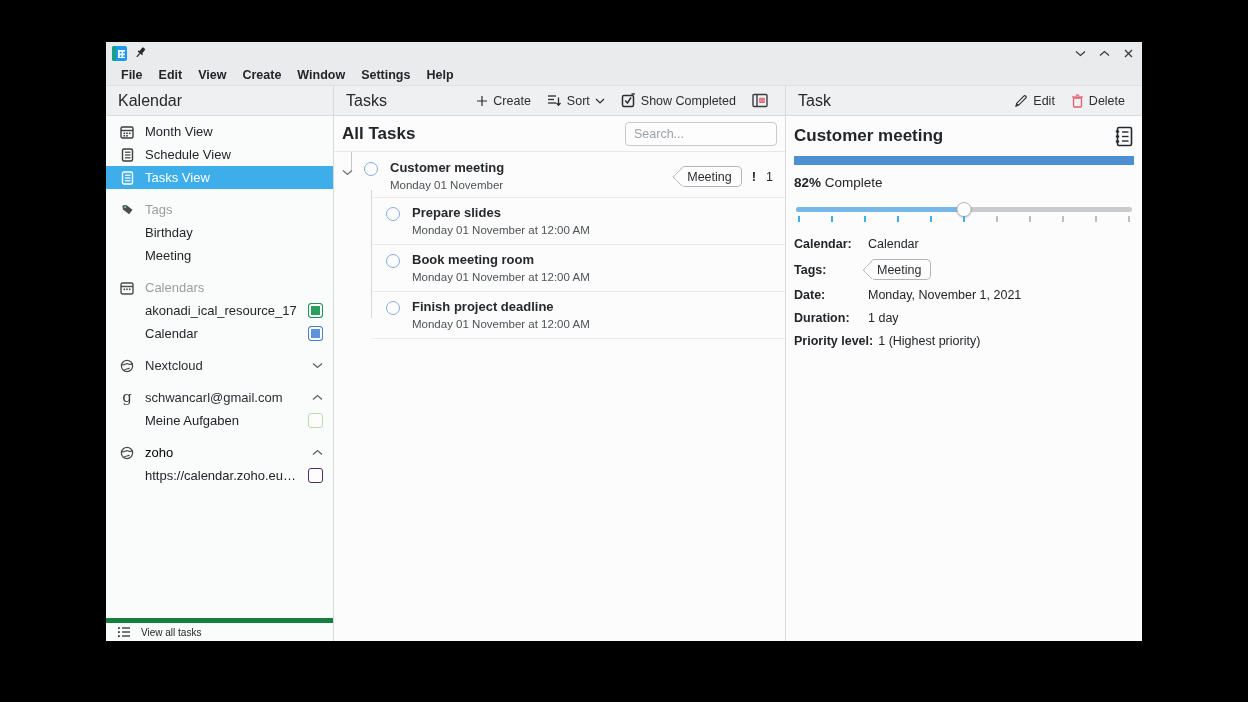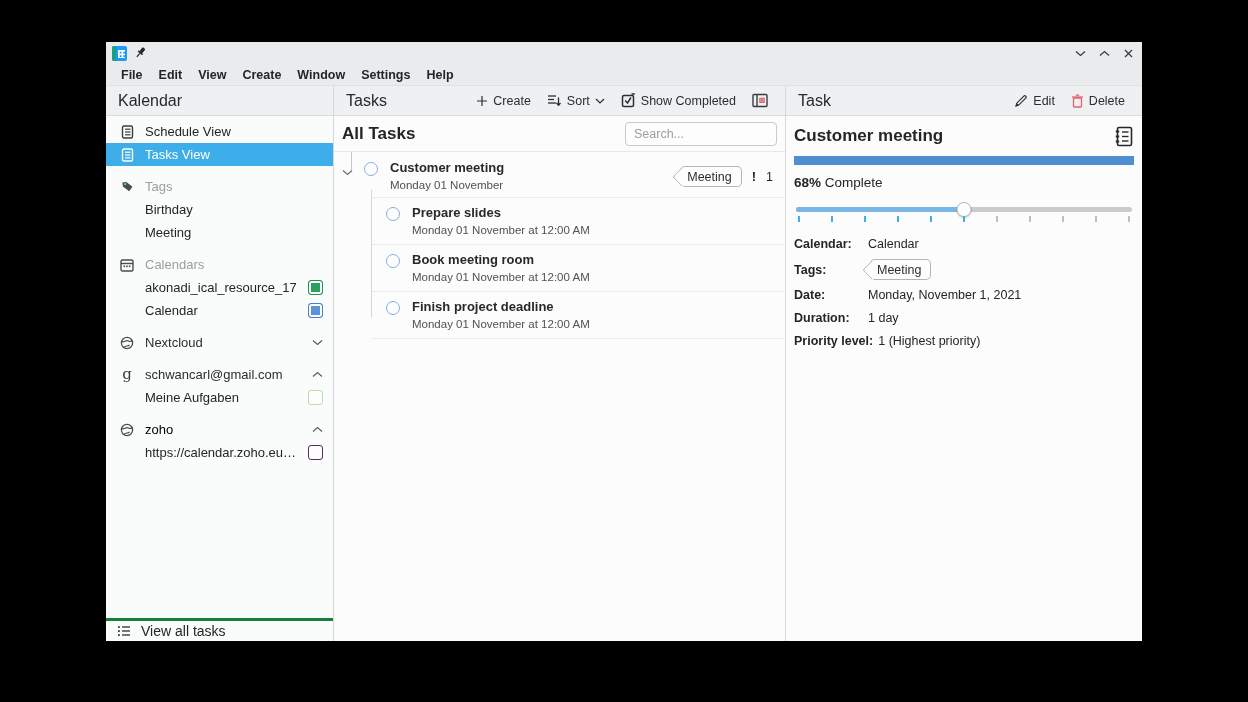--- a/index.html
+++ b/index.html
@@ -48,21 +48,21 @@
   .sb-item.child { padding-left:39px; }
   .sb-icon { width:16px; height:16px; flex:0 0 auto; display:flex; align-items:center; justify-content:center; color:#3a3d40; }
   .selected .sb-icon { color:#fff; }
   .google-glyph { font-family:"DejaVu Serif",serif; font-size:15px; color:#3a3d40; line-height:1; }
   .cbox { width:15px; height:15px; border-radius:3px; flex:0 0 auto; }
   .cb-green  { border:1.5px solid #1f9154; background:#2aa05c; box-shadow:inset 0 0 0 2px #fbfcfc; }
   .cb-blue   { border:1.5px solid #4a7dcb; background:#5e93da; box-shadow:inset 0 0 0 2px #fbfcfc; }
   .cb-lgreen { border:1.5px solid #b6dfae; background:#fdfdfd; }
   .cb-purple { border:1.5px solid #532c63; background:#fdfdfd; }
   .chev { color:#5c6165; display:flex; }
-  .sb-footer { height:23px; border-top:3px solid #15803d; display:flex; align-items:center; gap:9px; padding:0 10px; font-size:14px; flex:0 0 auto; cursor:pointer; }
+  .sb-footer { height:23px; border-top:5px solid #15803d; display:flex; align-items:center; gap:9px; padding:0 10px; font-size:10px; flex:0 0 auto; cursor:pointer; }
 
   
   .listbar { height:36px; display:flex; align-items:center; padding:0 8px; border-bottom:1px solid #e6e8e9; flex:0 0 auto; }
   .list-title { font-size:17px; font-weight:700; }
   .search { margin-left:auto; width:152px; height:24px; border:1px solid #c8cacc; border-radius:4px;
             background:#fdfdfd; font-size:12.5px; padding:0 8px; color:#232629; font-family:inherit; }
   .search::placeholder { color:#9aa0a5; }
   .tasklist { flex:1; overflow:hidden; position:relative; padding-top:4px; }
   .root-stub { position:absolute; left:17px; top:0; height:18px; width:1px; background:#c6c8ca; }
   .task-row { display:flex; padding:4px 8px 6px 8px; }
@@ -160,20 +160,36 @@
 
   <div class="main">
 
     <div class="panel sidebar">
       <div class="panel-header">
         <span class="panel-title">Kalendar</span>
       </div>
       <div class="sb-body">
         <div class="sb-item">
           <span class="sb-icon">
+            <svg width="14" height="14" viewBox="0 0 14 14">
+                <rect x="1" y="2" width="12" height="11" rx="1.5" fill="none" stroke="currentColor" stroke-width="1.4"></rect>
+                <line x1="1" y1="5.5" x2="13" y2="5.5" stroke="currentColor" stroke-width="1.4"></line>
+                <g fill="currentColor">
+                  <rect x="3.5" y="7.5" width="1.6" height="1.6"></rect>
+                  <rect x="6.2" y="7.5" width="1.6" height="1.6"></rect>
+                  <rect x="8.9" y="7.5" width="1.6" height="1.6"></rect>
+                  <rect x="3.5" y="10" width="1.6" height="1.6"></rect>
+                  <rect x="6.2" y="10" width="1.6" height="1.6"></rect>
+                </g>
+              </svg>
+          </span>
+          <span class="grow">Month View</span>
+        </div>
+        <div class="sb-item">
+          <span class="sb-icon">
             <svg width="13" height="14" viewBox="0 0 13 14">
                 <rect x="1.5" y="1" width="10" height="12" rx="1.5" fill="none" stroke="currentColor" stroke-width="1.4"></rect>
                 <g stroke="currentColor" stroke-width="1.2">
                   <line x1="4" y1="4.2" x2="9.5" y2="4.2"></line>
                   <line x1="4" y1="7" x2="9.5" y2="7"></line>
                   <line x1="4" y1="9.8" x2="9.5" y2="9.8"></line>
                 </g>
               </svg>
           </span>
           <span class="grow">Schedule View</span>
@@ -438,21 +454,21 @@
                   <rect x="1.8" y="9.5" width="3.4" height="2"></rect>
                   <rect x="1.8" y="14.5" width="3.4" height="2"></rect>
                 </g>
               </svg>
           </span>
         </div>
 
         <div class="cal-strip"></div>
 
         <div class="pct-row">
-          <span class="pct">68%</span><span> Complete</span>
+          <span class="pct">82%</span><span> Complete</span>
         </div>
 
         <div class="slider">
           <div class="sl-track"></div>
           <div class="sl-fill" style="width: 50%;"></div>
           <div class="sl-handle" style="left: 50%;"></div>
           <div class="sl-ticks">
             <i class="on"></i>
               <i class="on"></i>
               <i class="on"></i>

